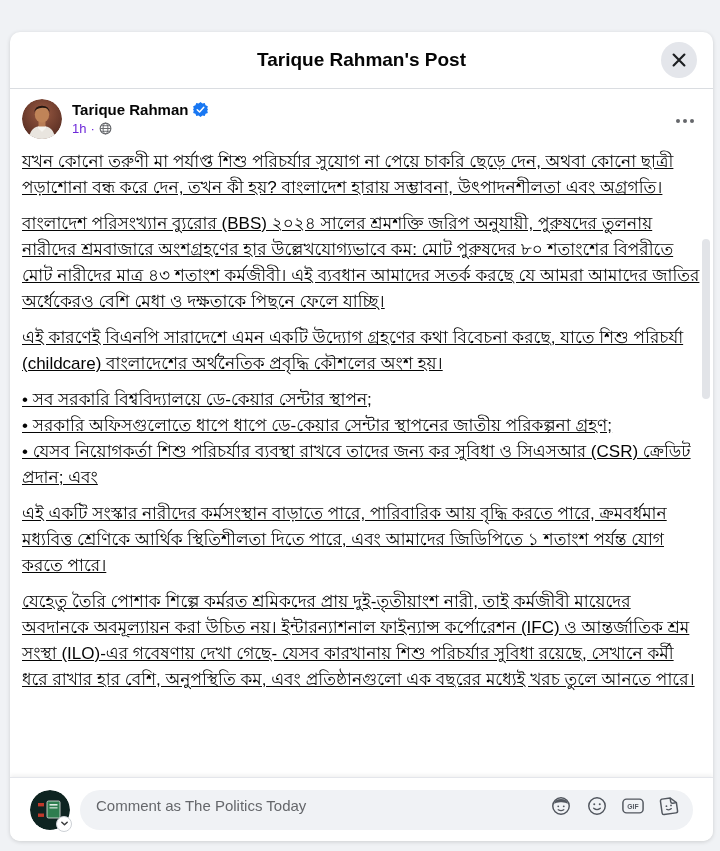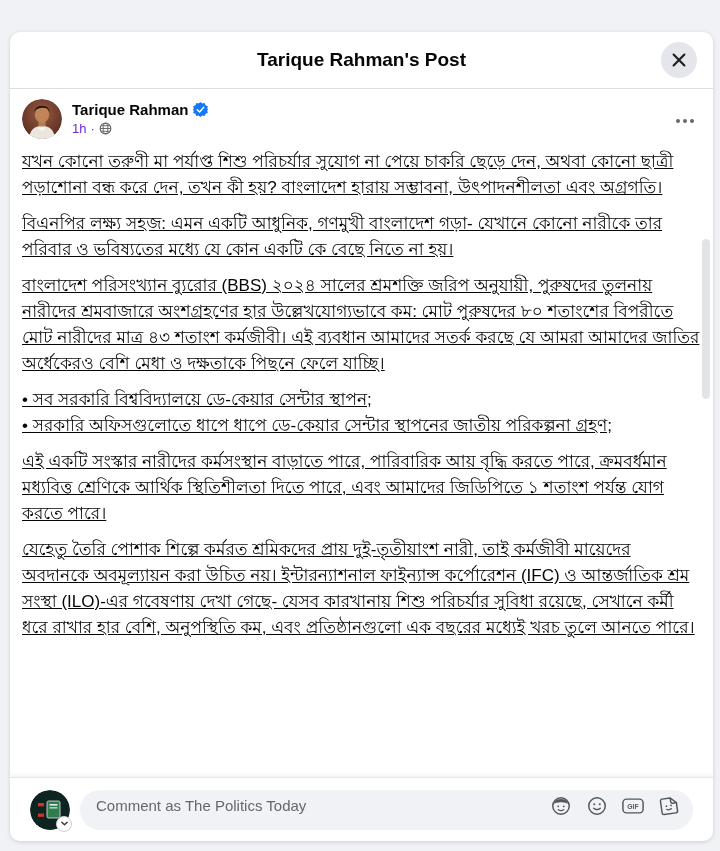--- a/index.html
+++ b/index.html
@@ -207,24 +207,25 @@
           </span>
         </div>
       </div>
       <div class="ellipsis">
         <span class="dot"></span>
       </div>
     </div>
 
     <div class="post-text">
         <p class="post-para">যখন কোনো তরুণী মা পর্যাপ্ত শিশু পরিচর্যার সুযোগ না পেয়ে চাকরি ছেড়ে দেন, অথবা কোনো ছাত্রী পড়াশোনা বন্ধ করে দেন, তখন কী হয়? বাংলাদেশ হারায় সম্ভাবনা, উৎপাদনশীলতা এবং অগ্রগতি।</p>
-        <p class="post-para">বিএনপির লক্ষ্য সহজ: এমন একটি আধুনিক, গণমুখী বাংলাদেশ গড়া- যেখানে কোনো নারীকে তার পরিবার ও ভবিষ্যতের মধ্যে যে কোন একটি কে বেছে নিতে না হয়।</p>
         <p class="post-para">বাংলাদেশ পরিসংখ্যান ব্যুরোর (BBS) ২০২৪ সালের শ্রমশক্তি জরিপ অনুযায়ী, পুরুষদের তুলনায় নারীদের শ্রমবাজারে অংশগ্রহণের হার উল্লেখযোগ্যভাবে কম: মোট পুরুষদের ৮০ শতাংশের বিপরীতে মোট নারীদের মাত্র ৪৩ শতাংশ কর্মজীবী। এই ব্যবধান আমাদের সতর্ক করছে যে আমরা আমাদের জাতির অর্ধেকেরও বেশি মেধা ও দক্ষতাকে পিছনে ফেলে যাচ্ছি।</p>
+        <p class="post-para">এই কারণেই বিএনপি সারাদেশে এমন একটি উদ্যোগ গ্রহণের কথা বিবেচনা করছে, যাতে শিশু পরিচর্যা (childcare) বাংলাদেশের অর্থনৈতিক প্রবৃদ্ধি কৌশলের অংশ হয়।</p>
         <p class="post-para tight">• সব সরকারি বিশ্ববিদ্যালয়ে ডে-কেয়ার সেন্টার স্থাপন;</p>
         <p class="post-para tight">• সরকারি অফিসগুলোতে ধাপে ধাপে ডে-কেয়ার সেন্টার স্থাপনের জাতীয় পরিকল্পনা গ্রহণ;</p>
+        <p class="post-para tight">• যেসব নিয়োগকর্তা শিশু পরিচর্যার ব্যবস্থা রাখবে তাদের জন্য কর সুবিধা ও সিএসআর (CSR) ক্রেডিট প্রদান; এবং</p>
         <p class="post-para">এই একটি সংস্কার নারীদের কর্মসংস্থান বাড়াতে পারে, পারিবারিক আয় বৃদ্ধি করতে পারে, ক্রমবর্ধমান মধ্যবিত্ত শ্রেণিকে আর্থিক স্থিতিশীলতা দিতে পারে, এবং আমাদের জিডিপিতে ১ শতাংশ পর্যন্ত যোগ করতে পারে।</p>
         <p class="post-para">যেহেতু তৈরি পোশাক শিল্পে কর্মরত শ্রমিকদের প্রায় দুই-তৃতীয়াংশ নারী, তাই কর্মজীবী মায়েদের অবদানকে অবমূল্যায়ন করা উচিত নয়। ইন্টারন্যাশনাল ফাইন্যান্স কর্পোরেশন (IFC) ও আন্তর্জাতিক শ্রম সংস্থা (ILO)-এর গবেষণায় দেখা গেছে- যেসব কারখানায় শিশু পরিচর্যার সুবিধা রয়েছে, সেখানে কর্মী ধরে রাখার হার বেশি, অনুপস্থিতি কম, এবং প্রতিষ্ঠানগুলো এক বছরের মধ্যেই খরচ তুলে আনতে পারে।</p>
       </div>
 
     <div class="scrollbar-thumb"></div>
   </div>
 
   <div class="comment-bar">
     <div class="comment-avatar-wrap">
       <div class="comment-avatar">

